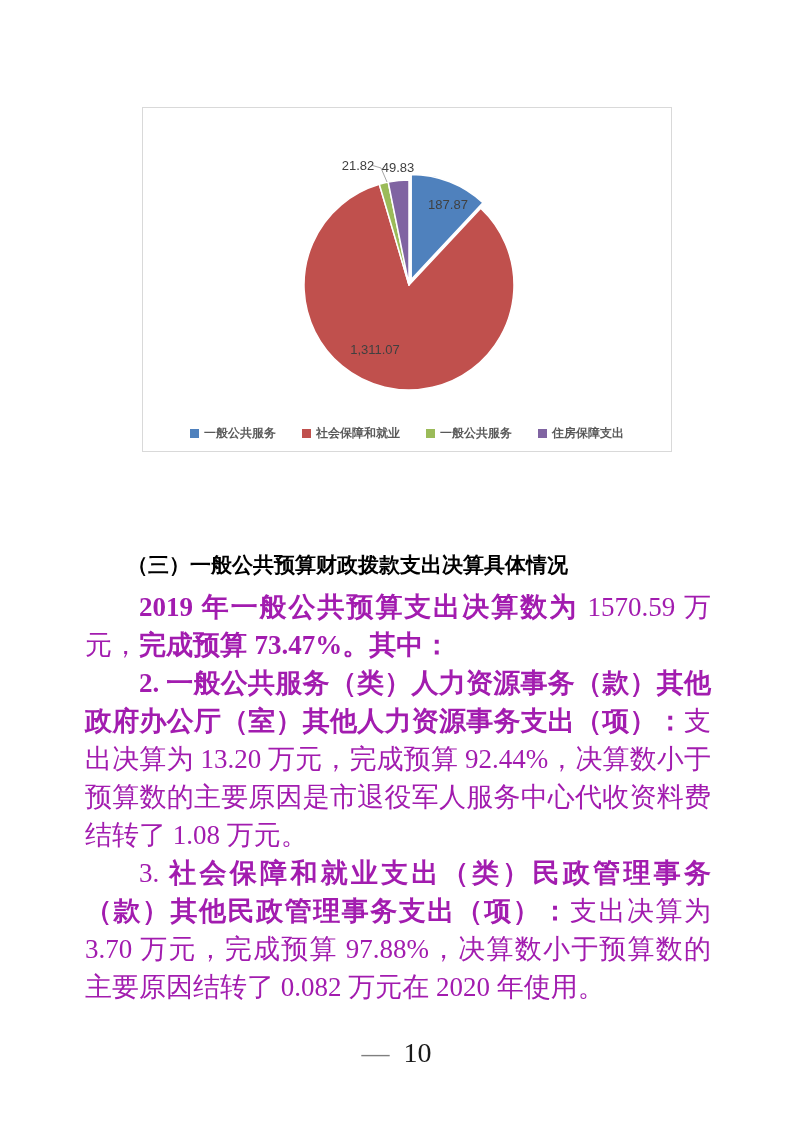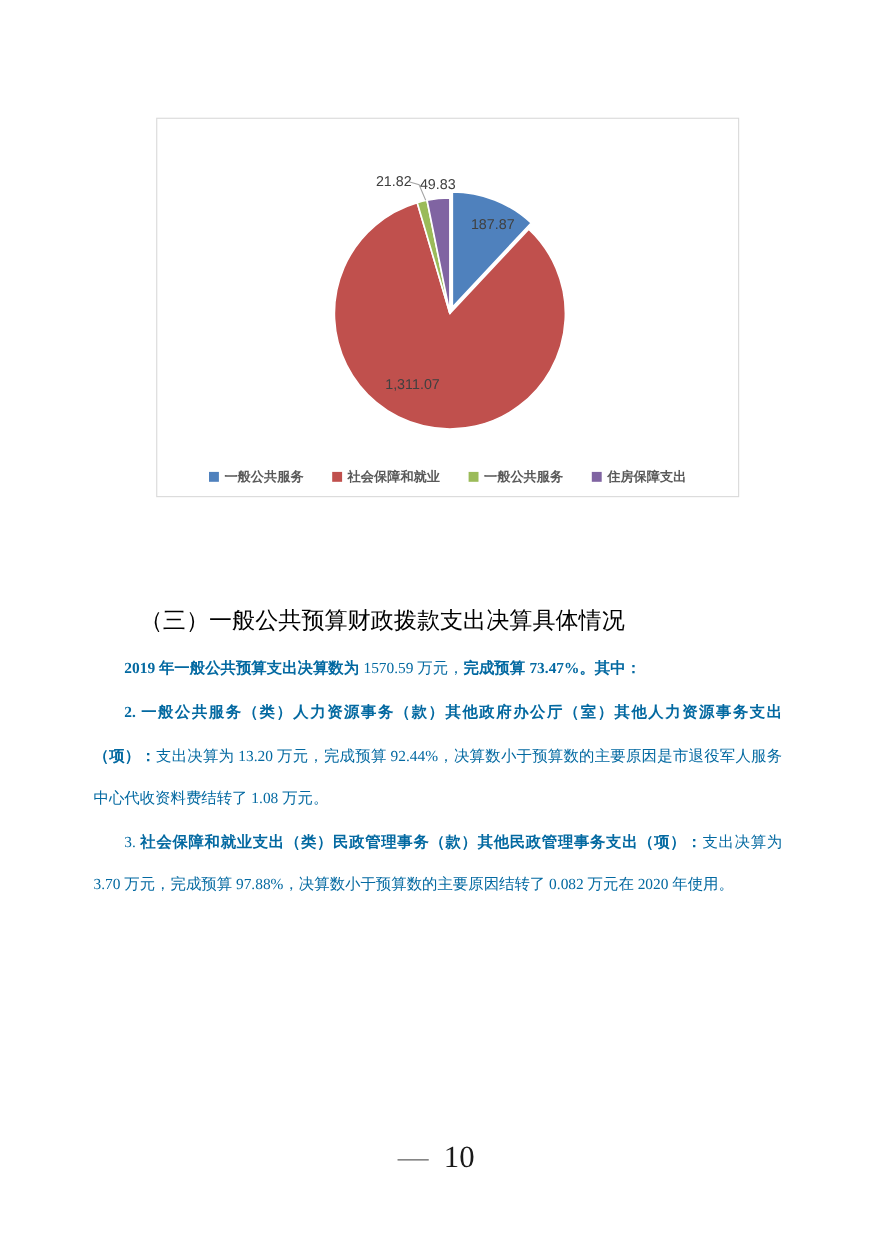--- a/index.html
+++ b/index.html
@@ -28,25 +28,25 @@
   .legend-swatch{ width:9px; height:9px; flex:0 0 auto; }
   
   .figure-caption{
     position:absolute; top:464px; left:0; width:100%; text-align:center;
     font-size:21px; line-height:36px; letter-spacing:1px; color:#111;
   }
   
   .doc-body{ position:absolute; top:546px; left:85px; width:626px; }
   .section-heading{
     margin:0 0 4px 0; font-size:21px; line-height:38px; text-indent:2em;
-    font-family:"Liberation Sans", sans-serif; font-weight:400; color:#000;
+    font-family:"Liberation Sans", sans-serif; font-weight:700; color:#000;
   }
   .body-para{
-    margin:0; font-size:14px; line-height:38px; text-indent:2em;
-    text-align:justify; color:#0369a1;
+    margin:0; font-size:27px; line-height:38px; text-indent:2em;
+    text-align:justify; color:#a21caf;
   }
   .seg-hei-bold{ font-family:"Liberation Sans", sans-serif; font-weight:700; }
   .seg-serif{ font-family:"Liberation Serif", serif; font-weight:400; }
   .seg-serif-bold{ font-family:"Liberation Serif", serif; font-weight:700; }
   
   .page-footer{
     position:absolute; top:1038px; left:0; width:100%; text-align:center;
     font-size:28px; line-height:30px;
   }
   .footer-dash{ color:#7f7f7f; margin-right:14px; }

